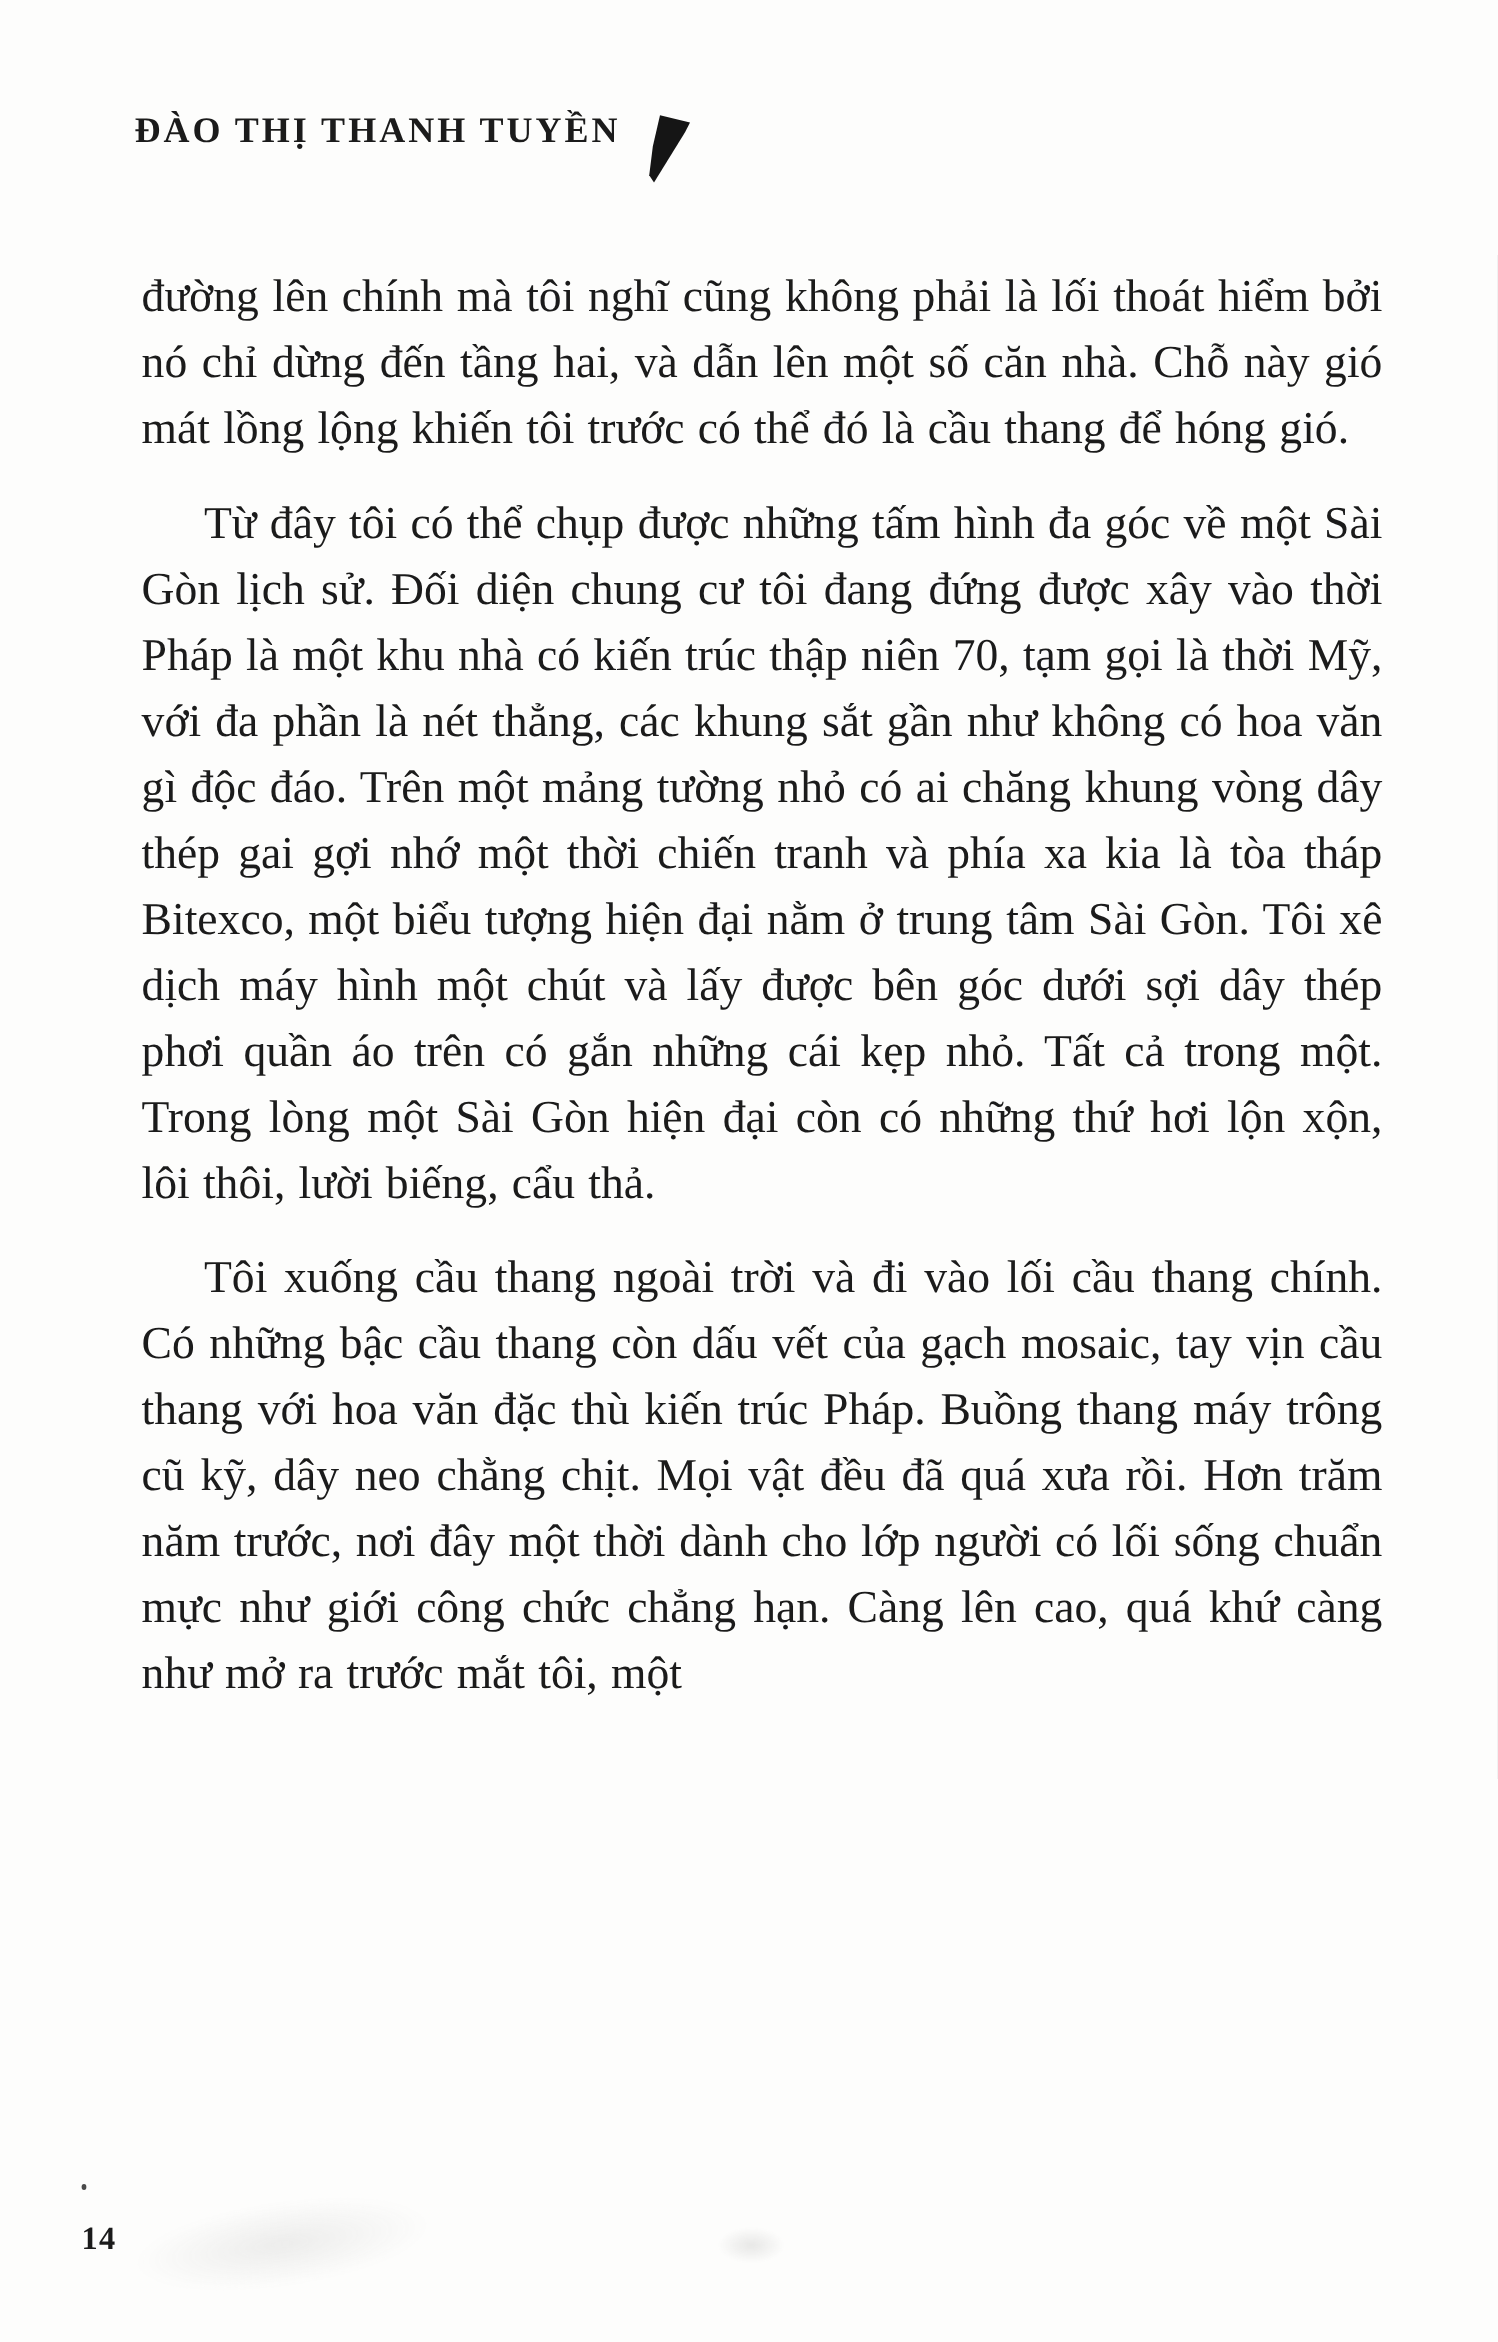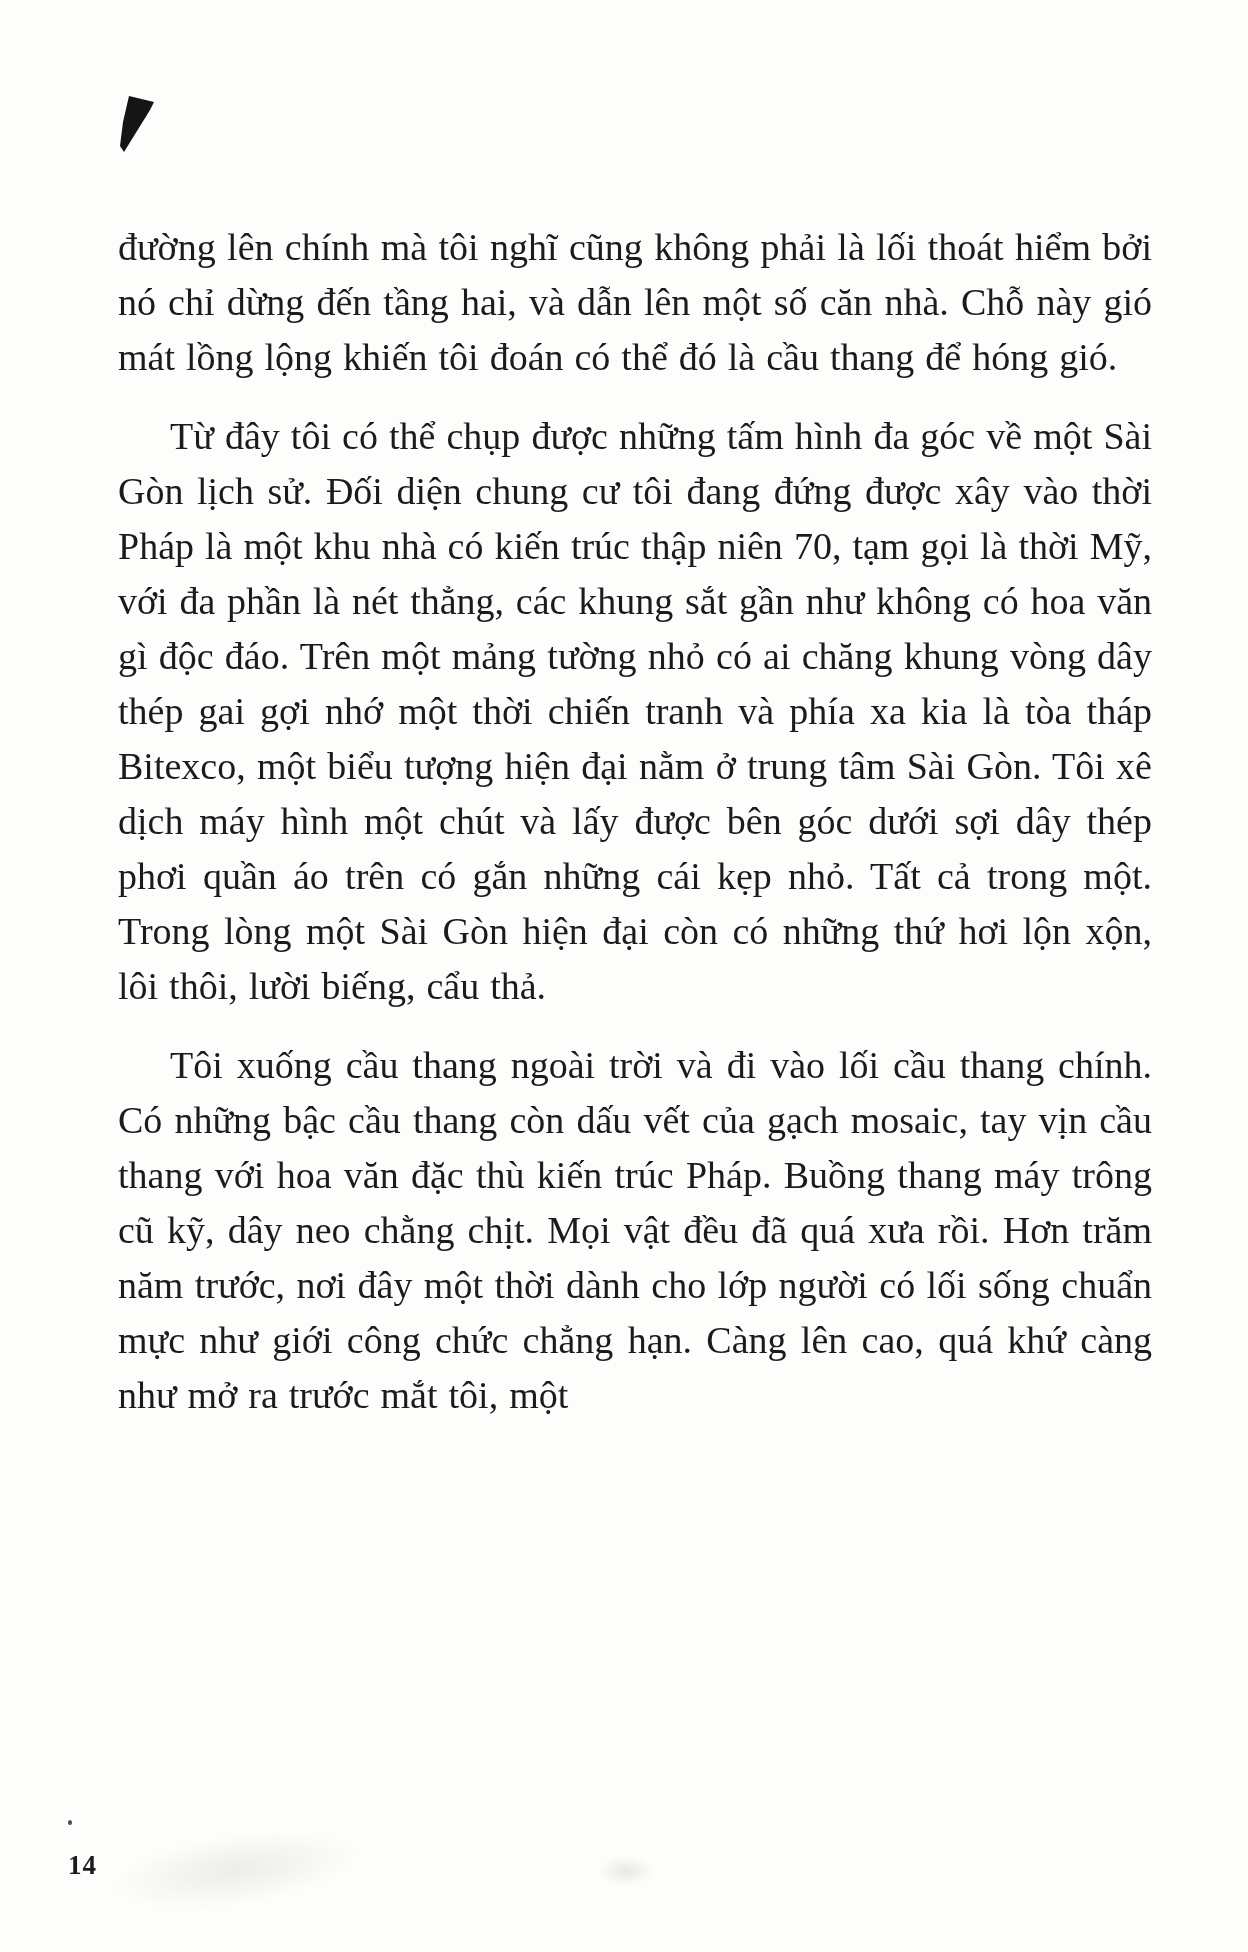--- a/index.html
+++ b/index.html
@@ -84,27 +84,28 @@
     border-radius:50%;
     background:#4a4a4a;
   }
 </style>
 </head>
 <body>
 
 <div class="page">
 
   <header class="running-header">
+    <span class="author">ĐÀO THỊ THANH TUYỀN</span>
     <svg class="slash-icon" width="44" height="60" viewBox="0 0 44 60" aria-hidden="true">
       <polygon points="17,2 42,8 38,16 12,58 8,52 11,28" fill="#151515"></polygon>
     </svg>
   </header>
 
   <main class="body-text">
-    <p class="para no-indent">đường lên chính mà tôi nghĩ cũng không phải là lối thoát hiểm bởi nó chỉ dừng đến tầng hai, và dẫn lên một số căn nhà. Chỗ này gió mát lồng lộng khiến tôi đoán có thể đó là cầu thang để hóng gió.</p>
+    <p class="para no-indent">đường lên chính mà tôi nghĩ cũng không phải là lối thoát hiểm bởi nó chỉ dừng đến tầng hai, và dẫn lên một số căn nhà. Chỗ này gió mát lồng lộng khiến tôi trước có thể đó là cầu thang để hóng gió.</p>
     <p class="para">Từ đây tôi có thể chụp được những tấm hình đa góc về một Sài Gòn lịch sử. Đối diện chung cư tôi đang đứng được xây vào thời Pháp là một khu nhà có kiến trúc thập niên 70, tạm gọi là thời Mỹ, với đa phần là nét thẳng, các khung sắt gần như không có hoa văn gì độc đáo. Trên một mảng tường nhỏ có ai chăng khung vòng dây thép gai gợi nhớ một thời chiến tranh và phía xa kia là tòa tháp Bitexco, một biểu tượng hiện đại nằm ở trung tâm Sài Gòn. Tôi xê dịch máy hình một chút và lấy được bên góc dưới sợi dây thép phơi quần áo trên có gắn những cái kẹp nhỏ. Tất cả trong một. Trong lòng một Sài Gòn hiện đại còn có những thứ hơi lộn xộn, lôi thôi, lười biếng, cẩu thả.</p>
     <p class="para">Tôi xuống cầu thang ngoài trời và đi vào lối cầu thang chính. Có những bậc cầu thang còn dấu vết của gạch mosaic, tay vịn cầu thang với hoa văn đặc thù kiến trúc Pháp. Buồng thang máy trông cũ kỹ, dây neo chằng chịt. Mọi vật đều đã quá xưa rồi. Hơn trăm năm trước, nơi đây một thời dành cho lớp người có lối sống chuẩn mực như giới công chức chẳng hạn. Càng lên cao, quá khứ càng như mở ra trước mắt tôi, một</p>
   </main>
 
   <div class="smudge smudge-a"></div>
   <div class="smudge smudge-b"></div>
   <div class="ink-speck"></div>
 
   <footer class="footer">
     <span class="pagenum">14</span>

